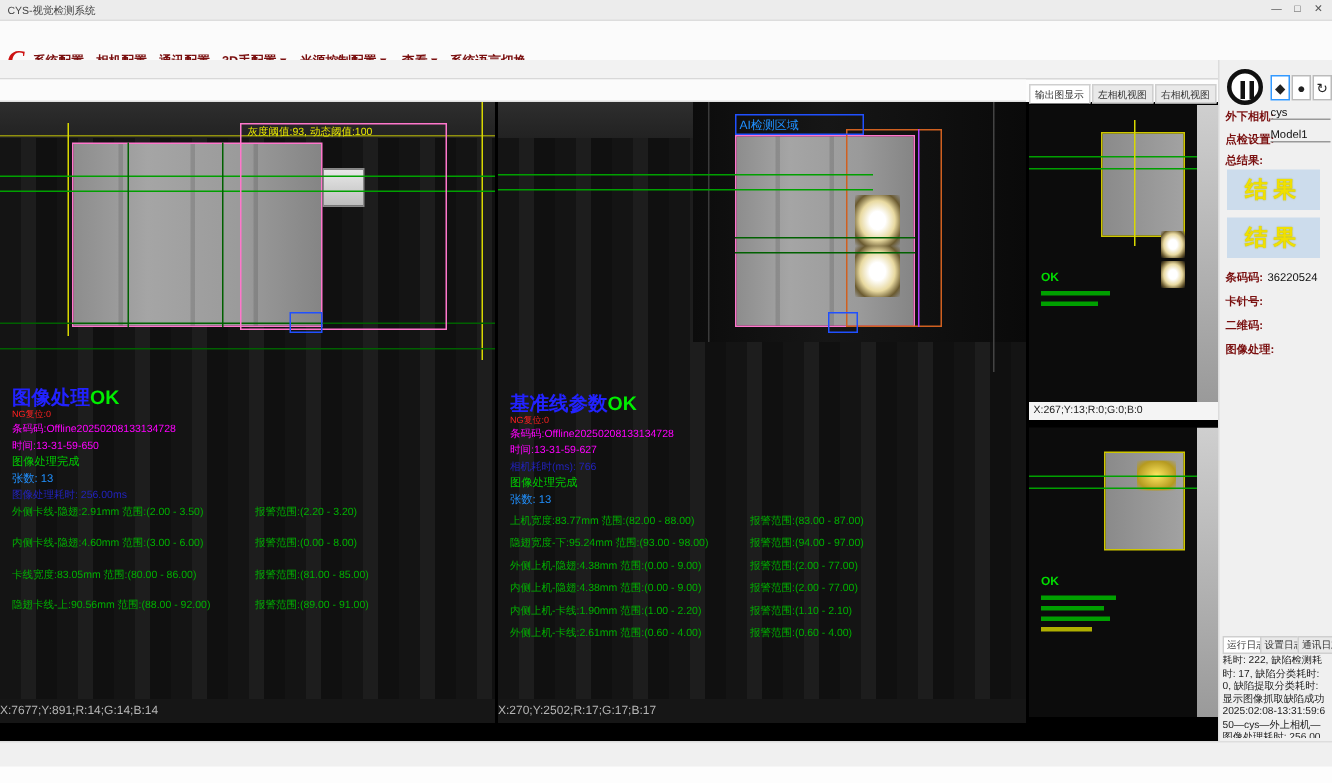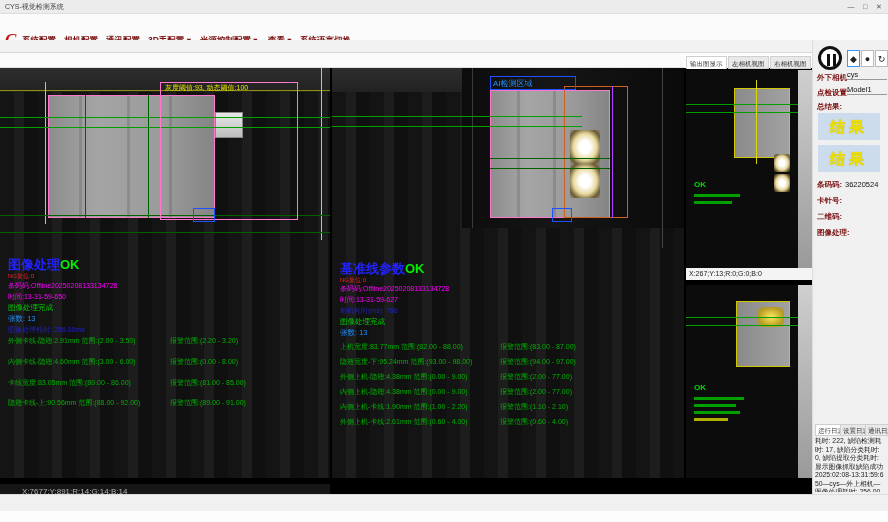--- a/index.html
+++ b/index.html
@@ -19,21 +19,21 @@
   #tab-run { left:2px; top:41px; height:12px; padding:0 8px; background:#fff; border:1px solid #cfcfcf; border-bottom:none; font-size:7.5px; color:#333; line-height:12px; }
   #toolbar { left:0; top:53px; width:684px; height:15px; background:#fbfbfb; border-bottom:1px solid #e0e0e0; }
   .tool-item { top:56px; font-size:8px; color:#7a1010; font-weight:bold; white-space:nowrap; }
 
   
   #main-black { left:0; top:68px; width:812px; height:426px; background:#000; }
 
   .bigview { top:68px; height:410px; overflow:hidden; background:
       repeating-linear-gradient(90deg,#141414 0 14px,#1d1d1d 14px 24px,#101010 24px 38px); }
   .topband { left:0; top:0; height:24px; width:100%; background:linear-gradient(#2e2e2e,#222); }
-  .coordbar { top:484px; height:16px; background:#161616; color:#b5b5b5; font-size:8px; line-height:16px; padding-left:22px; }
+  .coordbar { top:466px; height:16px; background:#161616; color:#b5b5b5; font-size:8px; line-height:16px; padding-left:0; }
 
   
   .hline { height:1px; }
   .vline { width:1px; }
   .green  { background:#00a000; }
   .green2 { background:#006000; }
   .yellow { background:#d8d800; }
   .purpln { background:#b040ff; }
   .block { background:linear-gradient(90deg,#8d8d8d,#a5a5a5 30%,#9a9a9a 70%,#858585); border:1px solid #ff77cc; }
   .blockstripe { background:rgba(0,0,0,.12); width:3px; height:100%; }
@@ -201,20 +201,21 @@
     <div class="abs meas" style="left:168px;top:289px">报警范围:(94.00 - 97.00)</div>
     <div class="abs meas" style="left:8px;top:304px">外侧上机-隐翅:4.38mm 范围:(0.00 - 9.00)</div>
     <div class="abs meas" style="left:168px;top:304px">报警范围:(2.00 - 77.00)</div>
     <div class="abs meas" style="left:8px;top:319px">内侧上机-隐翅:4.38mm 范围:(0.00 - 9.00)</div>
     <div class="abs meas" style="left:168px;top:319px">报警范围:(2.00 - 77.00)</div>
     <div class="abs meas" style="left:8px;top:334px">内侧上机-卡线:1.90mm 范围:(1.00 - 2.20)</div>
     <div class="abs meas" style="left:168px;top:334px">报警范围:(1.10 - 2.10)</div>
     <div class="abs meas" style="left:8px;top:349px">外侧上机-卡线:2.61mm 范围:(0.60 - 4.00)</div>
     <div class="abs meas" style="left:168px;top:349px">报警范围:(0.60 - 4.00)</div>
   </div>
+  <div class="abs coordbar" style="left:332px;width:352px">X:270;Y:2502;R:17;G:17;B:17</div>
 
   <div class="abs ptab active" style="left:686px">输出图显示</div>
   <div class="abs ptab" style="left:728px">左相机视图</div>
   <div class="abs ptab" style="left:770px">右相机视图</div>
 
   <div class="abs pview" style="top:70px;height:198px">
     <div class="abs" style="left:112px;top:0;width:14px;height:198px;background:linear-gradient(#cfcfcf,#9a9a9a)"></div>
     <div class="abs" style="left:48px;top:18px;width:56px;height:70px;background:linear-gradient(90deg,#8a8a8a,#a2a2a2);border:1px solid #cfc700"></div>
     <div class="abs hline green" style="left:0;top:34px;width:112px"></div>
     <div class="abs hline green" style="left:0;top:42px;width:112px"></div>

